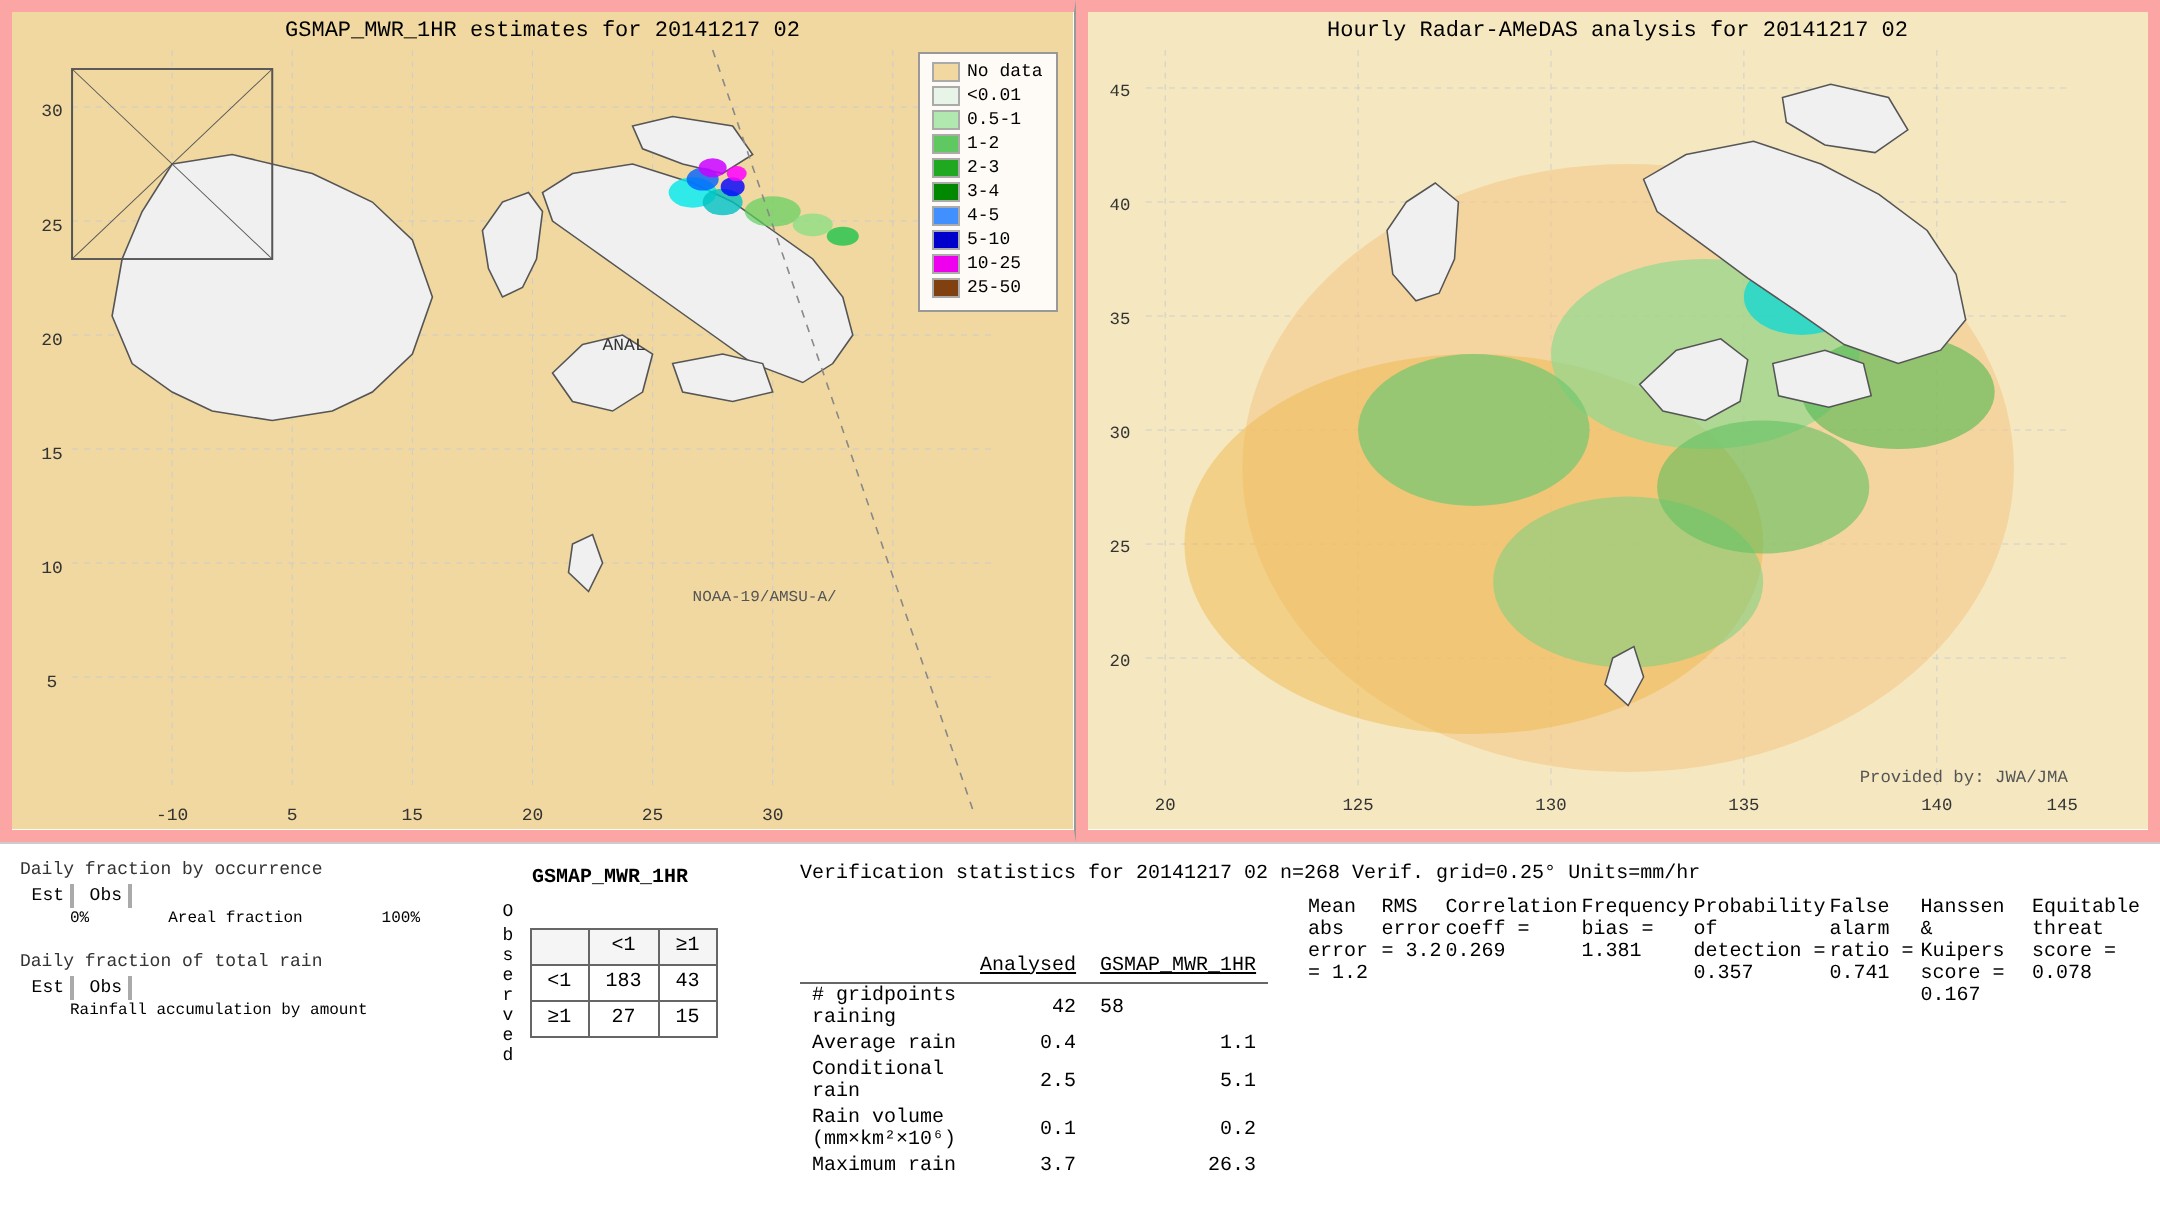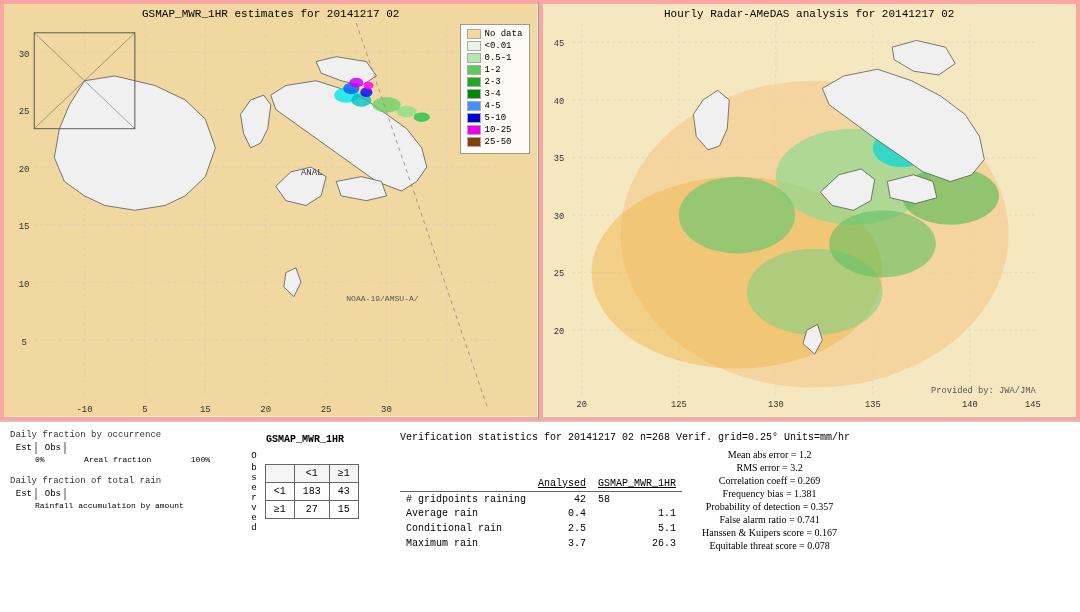--- a/index.html
+++ b/index.html
@@ -23,21 +23,21 @@
       display: flex;
       flex-direction: row;
       width: 100%;
       height: 430px;
       border-bottom: 1px solid #ccc;
     }
 
     .map-panel {
       position: relative;
       flex: 1;
-      border: 4px solid #fca5a5;
+      border: 6px solid #fca5a5;
       background: #fff;
       overflow: hidden;
     }
 
     .map-panel-left {
       border-right: 1px solid #999;
     }
 
     .map-title {
       position: absolute;
@@ -230,25 +230,23 @@
       text-align: left;
     }
 
     .verif-table th {
       font-weight: normal;
       text-decoration: underline;
     }
 
     .verif-stats-right {
       display: flex;
-      flex-direction: column;
       gap: 2px;
       font-size: 10px;
-      font-family: Liberation Serif, serif;
-      text-align: center;
+      font-family: Liberation Mono, monospace;
     }
 
     
     .grid-line {
       stroke: #ccc;
       stroke-dasharray: 3,3;
       stroke-width: 0.5;
     }
 
     
@@ -562,20 +560,25 @@
       <td>Average rain</td>
       <td style="text-align:right;">0.4</td>
       <td style="text-align:right;">1.1</td>
     </tr>
               <tr>
       <td>Conditional rain</td>
       <td style="text-align:right;">2.5</td>
       <td style="text-align:right;">5.1</td>
     </tr>
               <tr>
+      <td>Rain volume (mm×km²×10⁶)</td>
+      <td style="text-align:right;">0.1</td>
+      <td style="text-align:right;">0.2</td>
+    </tr>
+              <tr>
       <td>Maximum rain</td>
       <td style="text-align:right;">3.7</td>
       <td style="text-align:right;">26.3</td>
     </tr>
             </tbody>
         </table>
         <div class="verif-stats-right" id="verif-stats-right">
         <div>Mean abs error = 1.2</div>
             <div>RMS error = 3.2</div>
             <div>Correlation coeff = 0.269</div>

